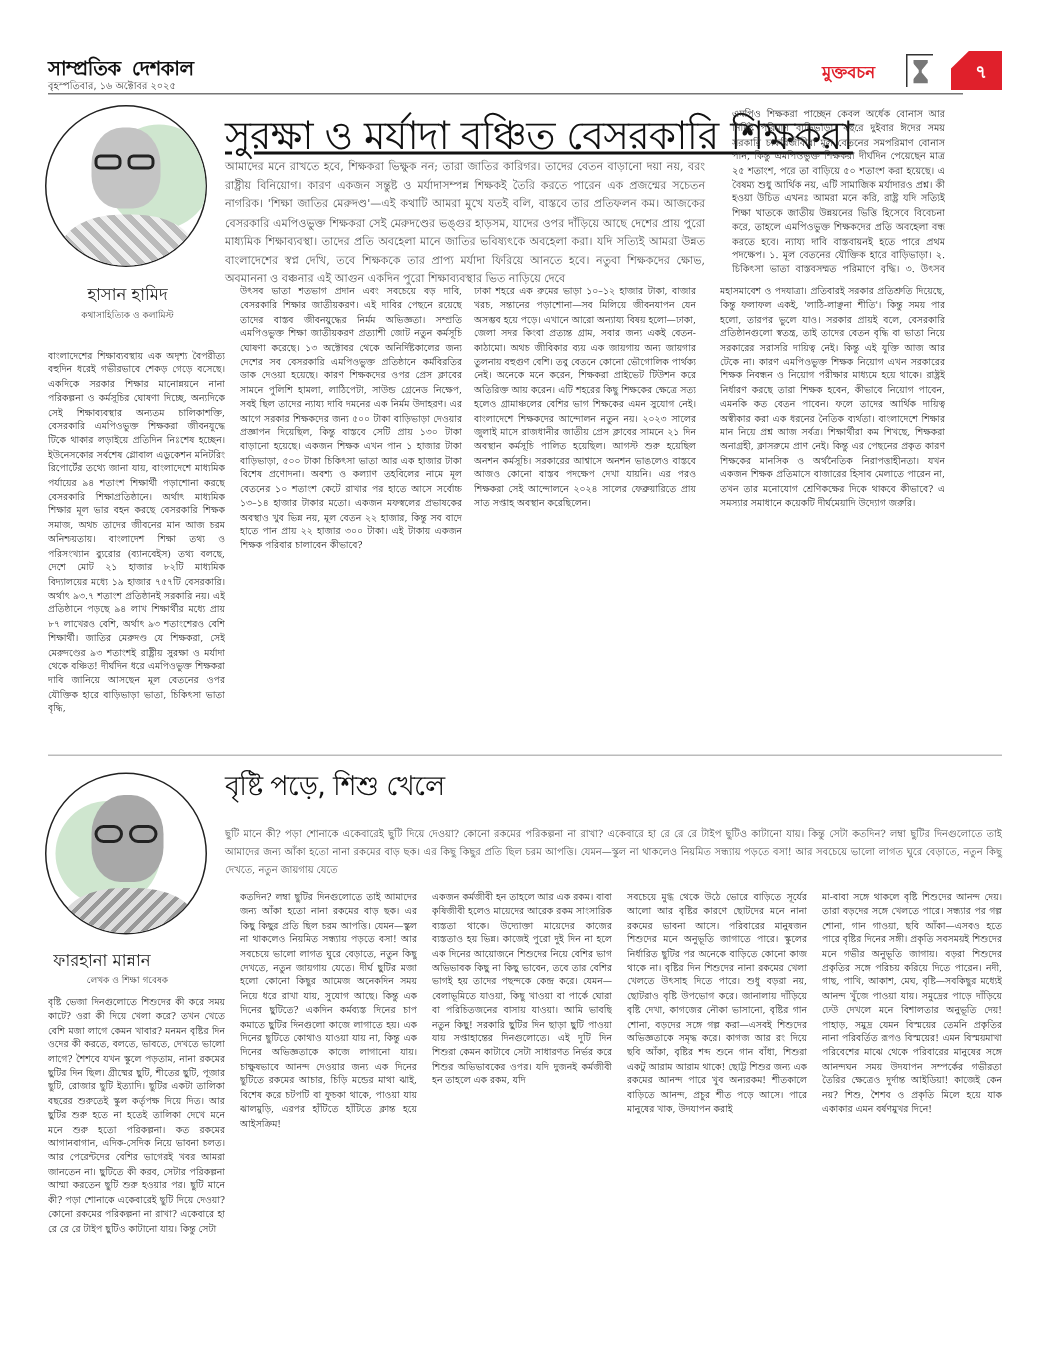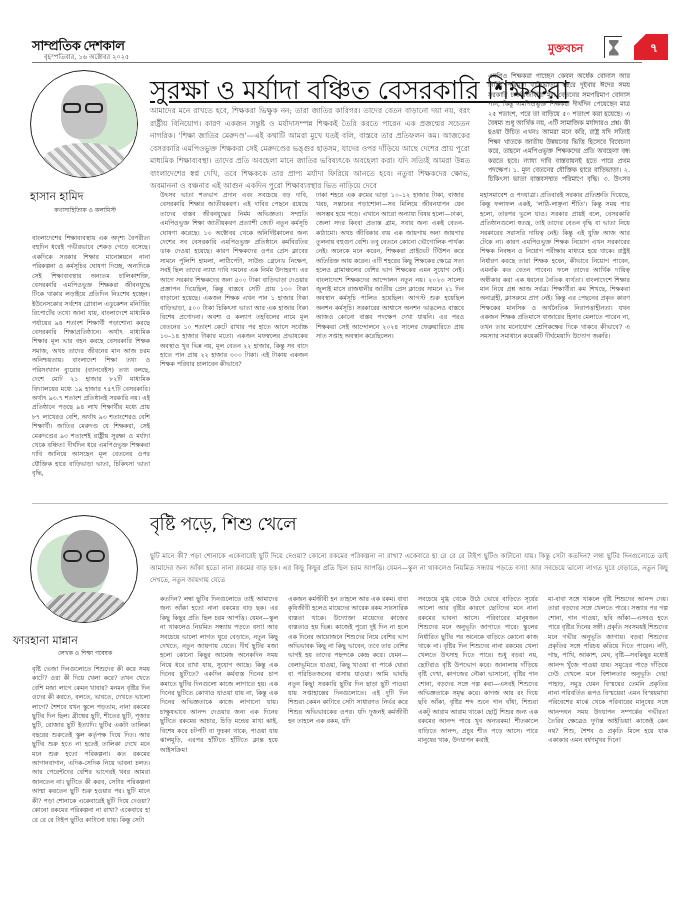--- a/index.html
+++ b/index.html
@@ -1,39 +1,39 @@
 <!DOCTYPE html>
 <html><head>
 <meta charset="utf-8">
 <style>
   * { box-sizing: border-box; margin: 0; padding: 0; }
   html, body { width: 700px; height: 900px; background: #ffffff; overflow: hidden; }
   body { font-family: "DejaVu Serif", serif; color: #222; position: relative; }
 
   
   .masthead { position: absolute; left: 0; top: 0; width: 700px; height: 58px; }
-  .paper-name { position: absolute; left: 32px; top: 36px; font-family: Liberation Serif, serif; font-size: 13px; font-weight: bold; color: #111; letter-spacing: -0.3px; }
-  .paper-date { position: absolute; left: 44px; top: 52px; font-family: "DejaVu Sans", sans-serif; font-size: 6.5px; color: #444; }
+  .paper-name { position: absolute; left: 32px; top: 36px; font-family: Liberation Mono, monospace; font-size: 13px; font-weight: bold; color: #111; letter-spacing: -0.3px; }
+  .paper-date { position: absolute; left: 32px; top: 52px; font-family: "DejaVu Sans", sans-serif; font-size: 6.5px; color: #444; }
   .masthead-rule { position: absolute; left: 32px; top: 62px; width: 610px; height: 1px; background: #777; }
   .section-name { position: absolute; left: 548px; top: 40px; font-family: "DejaVu Sans", sans-serif; font-size: 11px; color: #e0202b; font-weight: bold; }
   .section-icon { position: absolute; left: 604px; top: 36px; width: 18px; height: 22px; border: 1.5px solid #333; border-right: none; border-bottom: none; display:flex; align-items:center; justify-content:center; }
   .section-icon .hourglass { width: 10px; height: 16px; background: #777;
      clip-path: polygon(0 0,100% 0,100% 15%,60% 45%,60% 55%,100% 85%,100% 100%,0 100%,0 85%,40% 55%,40% 45%,0 15%); }
   .page-badge { position: absolute; left: 634px; top: 34px; width: 34px; height: 26px; background: #e0202b;
      clip-path: polygon(35% 0,100% 0,100% 100%,0 100%,0 45%); display:flex; align-items:center; justify-content:center; }
   .page-badge span { color: #fff; font-family: "DejaVu Sans", sans-serif; font-size: 12px; font-weight: bold; margin-left: 6px; margin-top: 3px; }
 
   
   .portrait { position: absolute; border-radius: 50%; border: 1.5px solid #222; overflow: hidden; background: #fff; }
   .portrait .halo { position: absolute; border-radius: 50%; background: #cfe6cf; }
   .portrait .head { position: absolute; border-radius: 45% 45% 40% 40%; background: #bdbdbd; }
   .portrait .body { position: absolute; border-radius: 45% 45% 0 0; background: #9a9a9a; }
   .portrait .glasses { position: absolute; border: 2px solid #222; border-radius: 4px; }
 
-  .author-name { position: absolute; font-family: "DejaVu Sans", sans-serif; font-size: 11px; color: #222; }
+  .author-name { position: absolute; font-family: "DejaVu Sans", sans-serif; font-size: 11px; color: #222; text-align: center; }
   .author-role { position: absolute; font-family: "DejaVu Sans", sans-serif; font-size: 6px; color: #444; text-align: center; }
 
   
   .headline { position: absolute; font-family: "DejaVu Sans", sans-serif; font-weight: normal; color: #111; letter-spacing: -0.5px; }
   .lede { position: absolute; font-size: 7.4px; line-height: 12.5px; color: #555; text-align: justify; }
 
   
   .col { position: absolute; font-size: 6.2px; line-height: 9.4px; color: #333; text-align: justify; overflow: hidden; }
   .col p { margin-bottom: 0; }
 

